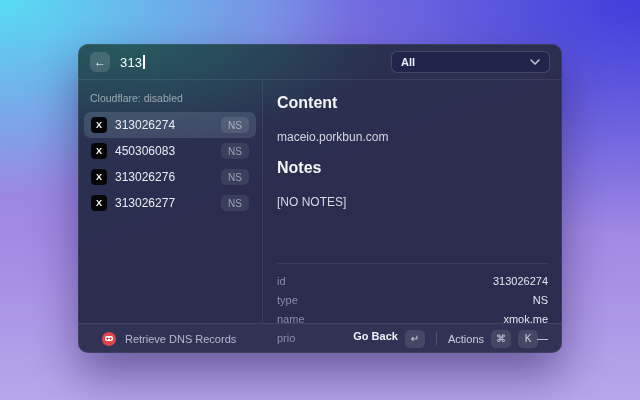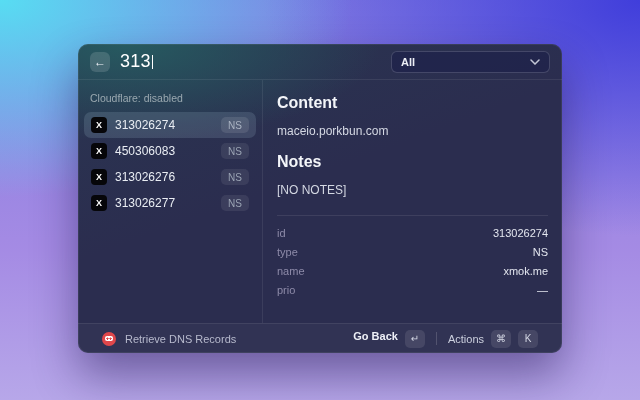--- a/index.html
+++ b/index.html
@@ -30,21 +30,21 @@
   .searchbar {
     height:36px; flex:0 0 36px; display:flex; align-items:center;
     padding:0 12px; border-bottom:1px solid rgba(255,255,255,.08);
   }
   .back-btn {
     width:20px; height:20px; border-radius:6px;
     background:rgba(255,255,255,.14);
     display:flex; align-items:center; justify-content:center;
     font-size:12px; color:#f0f2f8; margin-right:10px; cursor:default;
   }
-  .search-text { font-size:18px; color:#ffffff; letter-spacing:.2px;margin-top:28px; }
+  .search-text { font-size:13px; color:#ffffff; letter-spacing:.2px;margin-top:28px; }
   .caret { display:inline-block; width:1.5px; height:14px; background:#ffffff; margin-left:1px; vertical-align:-2px; }
   .dropdown {
     margin-left:auto; width:159px; height:22px;
     display:flex; align-items:center; padding:0 9px;
     background:rgba(26,30,72,.55);
     border:1px solid rgba(255,255,255,.16); border-radius:6px;
     font-size:11px; color:#eceef5; font-weight:700;
   }
   .dropdown .chev { margin-left:auto; display:flex; }
 
@@ -68,24 +68,24 @@
   }
   .row-title { font-size:12px; color:#e9edf3; }
   .row-badge {
     margin-left:auto; font-size:10px; color:#9aa3b3;
     background:rgba(255,255,255,.08); border-radius:5px; padding:2.5px 7px;
   }
   .row.selected .row-badge { background:rgba(255,255,255,.10); color:#aab3c2; }
 
   .right-panel { flex:1 1 auto; padding:14px 14px 0; display:flex; flex-direction:column; }
   .detail-heading { font-size:16px; font-weight:700; color:#f3f5f9; }
-  .detail-value { font-size:12px; color:#d4d8e3; margin-top:12px; }
+  .detail-value { font-size:12px; color:#d4d8e3; margin-top:18px; }
   .notes-block { margin-top:15px; }
   .meta {
-    margin-top:18px; border-top:1px solid rgba(255,255,255,.09); padding-top:7px;text-align:center;
+    margin-top:54px; border-top:1px solid rgba(255,255,255,.09); padding-top:7px;text-align:center;
   }
   .meta-row {
     height:19px; display:flex; align-items:center; justify-content:space-between;
     font-size:11px;
   }
   .meta-label { color:#8e8ba9; }
   .meta-value { color:#e3e6ef; }
 
   
   .footer {

